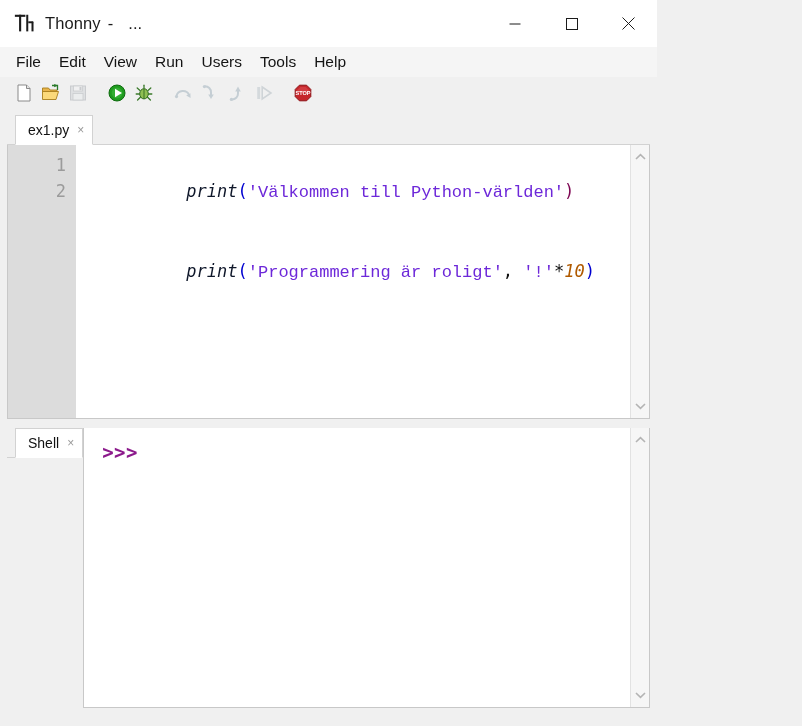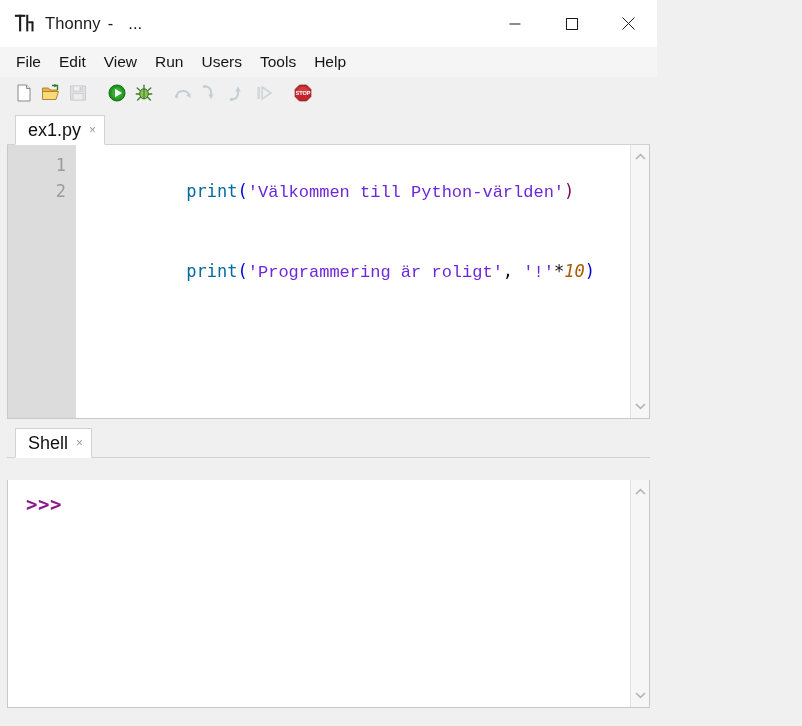--- a/index.html
+++ b/index.html
@@ -126,21 +126,21 @@
     border-bottom: 1px solid #ffffff;
     display: flex;
     align-items: center;
     padding: 0 8px 0 12px;
     margin-bottom: -1px;
     cursor: default;
     position: relative;
     z-index: 2;
   }
   .tab-label {
-    font-size: 18px;
+    font-size: 14px;
     color: #111;
     font-family: "Liberation Sans", sans-serif;
   }
   .tab-close {
     font-size: 12px;
     color: #9a9a9a;
     margin-left: 8px;
     line-height: 1;
     cursor: default;
   }
@@ -173,21 +173,21 @@
     padding: 7px 0 0 8px;
     overflow: hidden;
     position: relative;
   }
   .code-line {
     font-family: "DejaVu Sans Mono", monospace;
     font-size: 17px;
     line-height: 26px;
     white-space: pre;
   }
-  .tok-fn      { color: #0369a1; }
+  .tok-fn      { color: #0f172a; font-style: italic; }
   .tok-paren   { color: #0000d0; }
   .tok-paren2  { color: #7d0552; }
   .tok-str     { color: #6d28d9; font-family: Liberation Mono, monospace; }
   .tok-num     { color: #b05a00; font-style: italic; }
   .tok-op      { color: #111111; }
 
   
   .vscroll {
     width: 19px;
     background: #f6f6f6;
@@ -205,23 +205,22 @@
     cursor: default;
   }
   .vscroll-arrow svg { display: block; }
   .vscroll-track { flex: 1 1 auto; }
 
   
   .shell-pane {
     margin: 9px 7px 8px 7px;
     flex: 1 1 auto;
     display: flex;
-    flex-direction: column;
+    flex-direction: row;
     min-height: 0;
-    gap: 22px;
   }
   .shell-body {
     flex: 1 1 auto;
     display: flex;
     background: #ffffff;
     border: 1px solid #c8c8c8;
     border-top: none;
     overflow: hidden;
     min-height: 0;
   }

